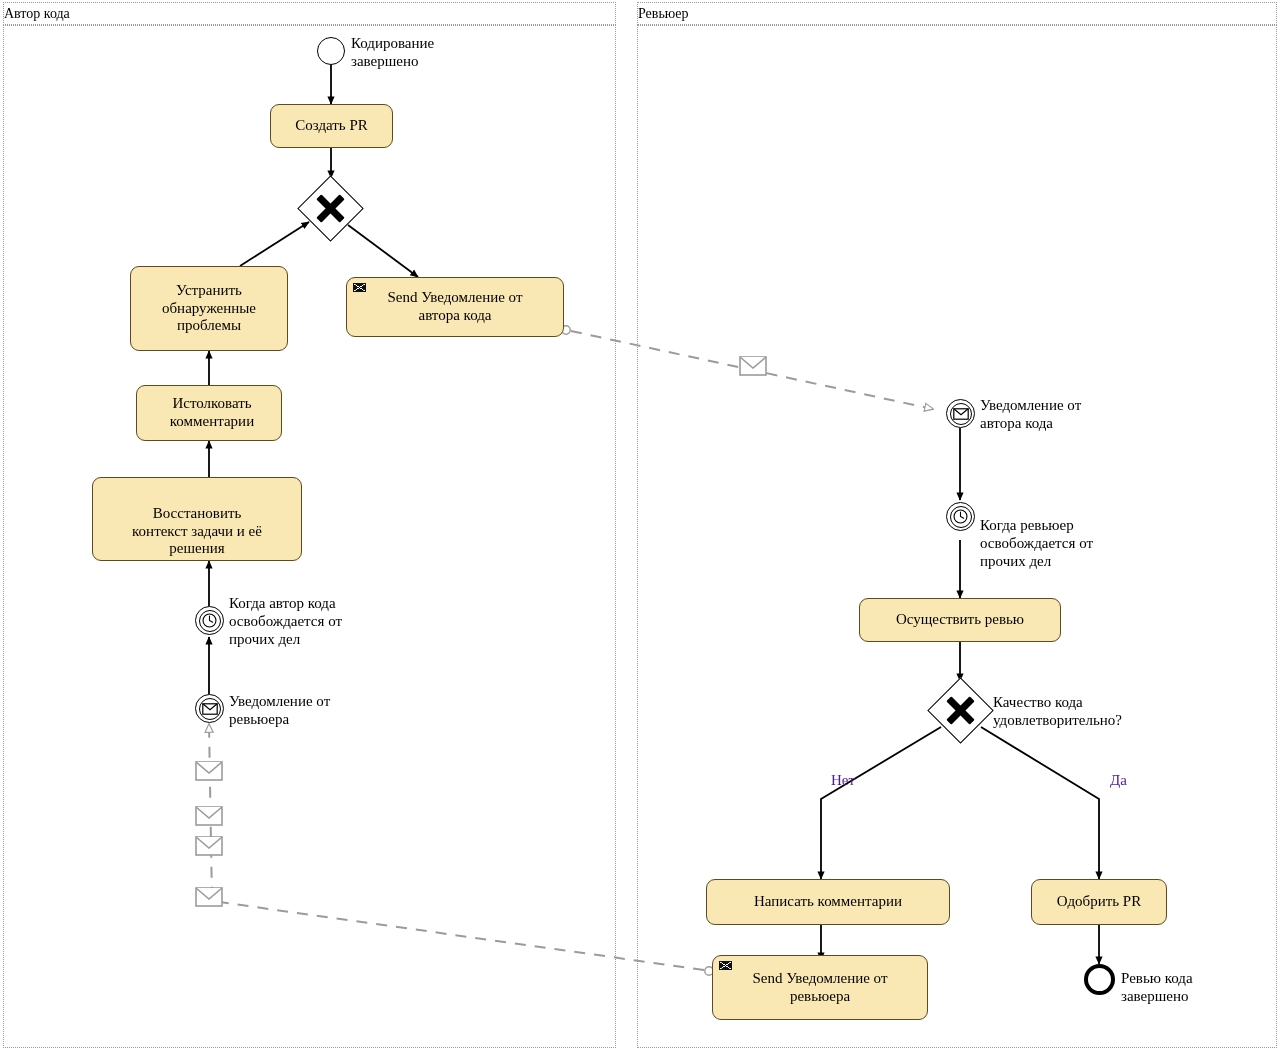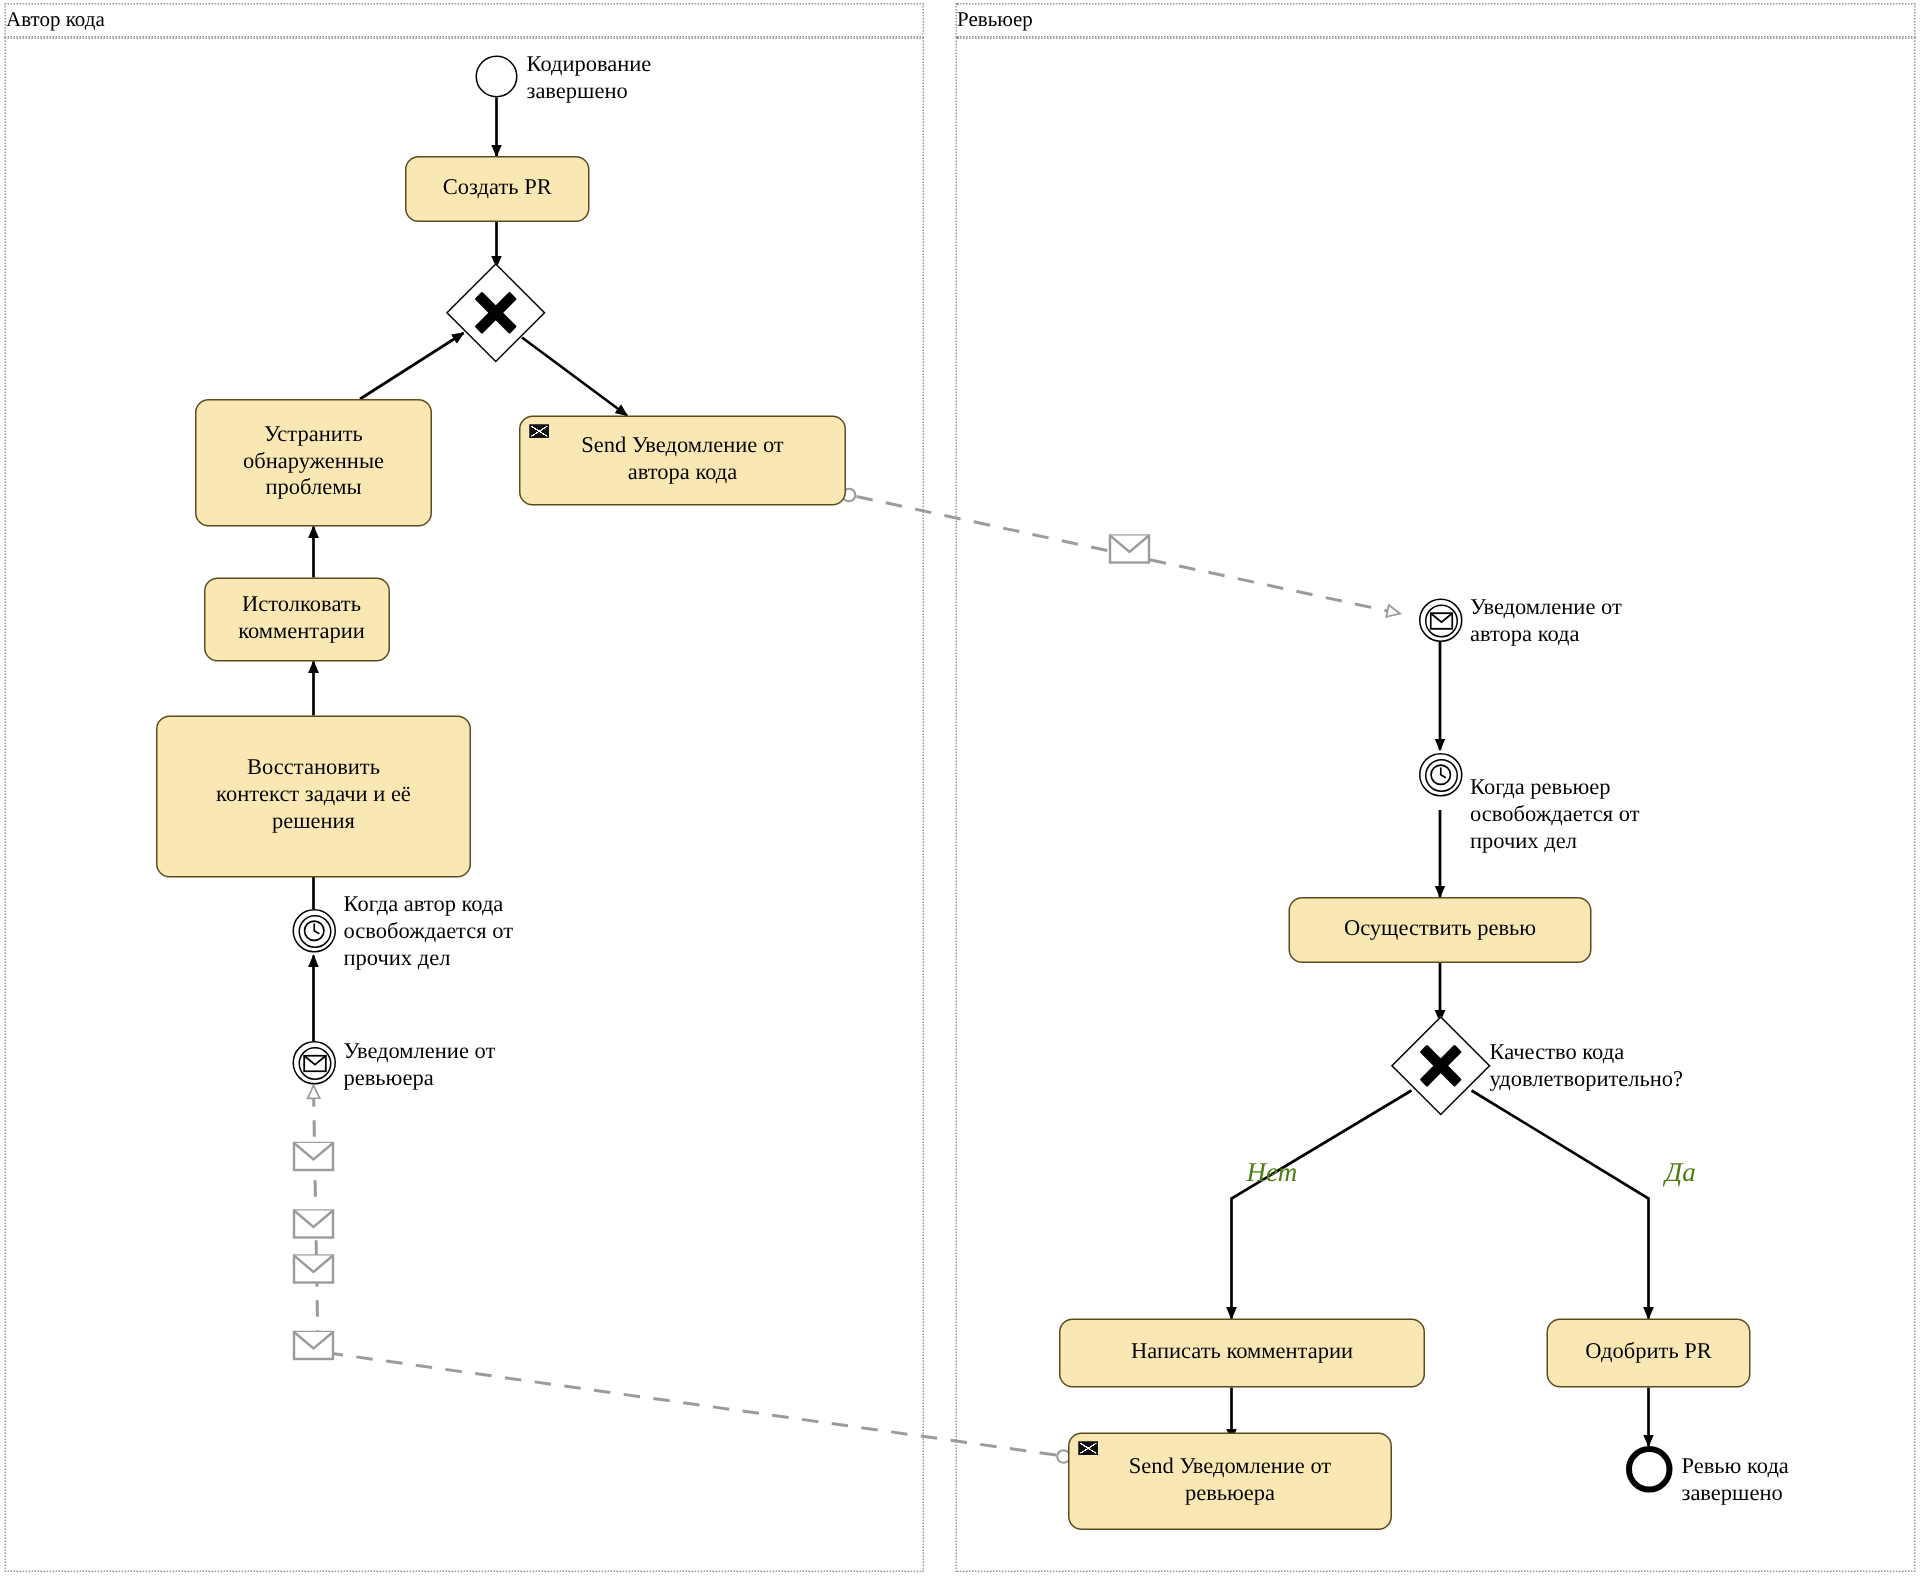--- a/index.html
+++ b/index.html
@@ -129,25 +129,24 @@
   
   .label {
     position: absolute;
     font-size: 15px;
     line-height: 1.2;
     color: #000;
     white-space: pre;
   }
   .flow-label {
     position: absolute;
-    font-size: 18px;
+    font-size: 15px;
     line-height: 1.2;
-    color: #4d7c0f;
+    color: #4c1d95;
     white-space: nowrap;
-    font-style: italic;
   }
   
   #edges {
     position: absolute;
     left: 0; top: 0;
     width: 1280px; height: 1051px;
     pointer-events: none;
   }
   .seq { stroke: #000; stroke-width: 1.8; fill: none; }
   .msg { stroke: #9b9b9b; stroke-width: 2; fill: none; stroke-dasharray: 11 9; }
@@ -243,25 +242,25 @@
 
   <div class="task" style="left:130px; top:266px; width:158px; height:85px;">
     <span class="tlabel">Устранить<br>обнаруженные<br>проблемы</span>
   </div>
 
   <div class="task" style="left:346px; top:277px; width:218px; height:60px;">
     <span class="send-icon"></span>
     <span class="tlabel">Send Уведомление от<br>автора кода</span>
   </div>
 
-  <div class="task" style="left:136px; top:385px; width:124px; height:56px;padding-left:12px;">
+  <div class="task" style="left:136px; top:385px; width:146px; height:56px;padding-left:12px;">
     <span class="tlabel">Истолковать<br>комментарии</span>
   </div>
 
-  <div class="task" style="left:104px; top:477px; width:210px; height:108px;">
+  <div class="task" style="left:92px; top:477px; width:210px; height:84px;align-items:flex-end;">
     <span class="tlabel">Восстановить<br>контекст задачи и её<br>решения</span>
   </div>
 
   <div class="event intermediate" style="left:195px; top:606px; width:29px; height:29px;">
     <span class="inner-ring"></span>
     <span class="ev-glyph">
       <svg width="17" height="17" viewBox="0 0 20 20">
         <circle cx="10" cy="10" r="7.6" fill="none" stroke="#000" stroke-width="1.3"></circle>
         <path d="M10,4.8 L10,10 L13.6,12.1" fill="none" stroke="#000" stroke-width="1.3" stroke-linecap="round"></path>
       </svg>

